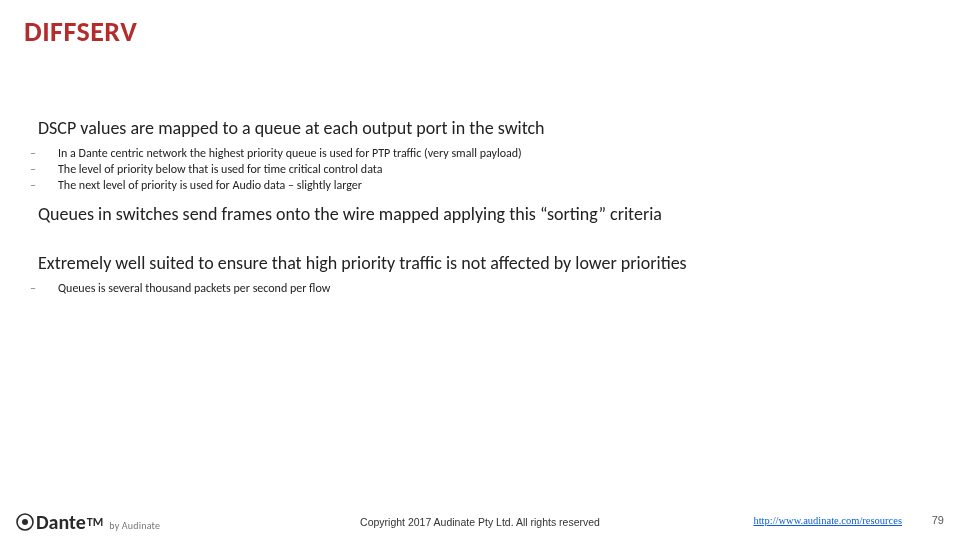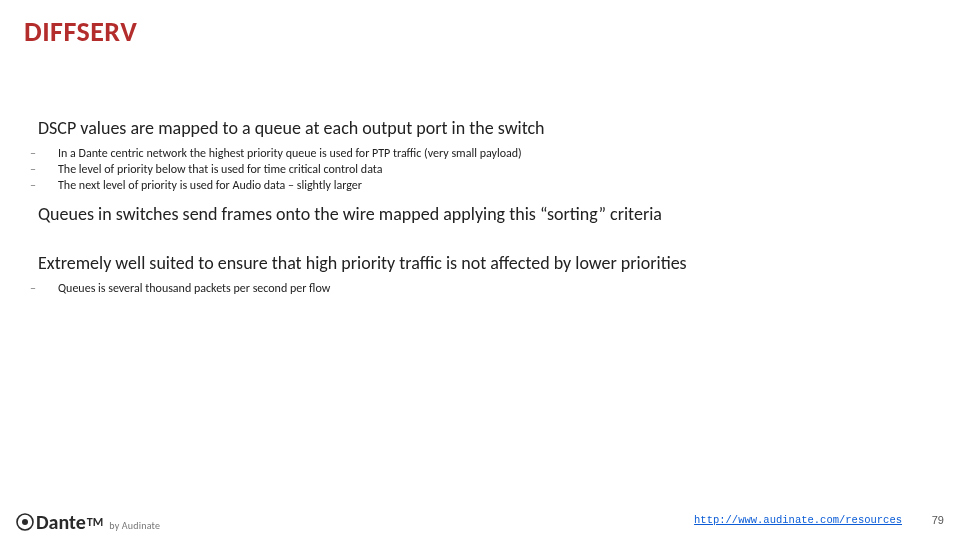--- a/index.html
+++ b/index.html
@@ -90,21 +90,21 @@
     color: #333;
     font-family: Arial, sans-serif;
   }
   .link {
     position: absolute;
     right: 58px;
     bottom: 8px;
     font-size: 10.5px;
     color: #0b5cd6;
     text-decoration: underline;
-    font-family: Liberation Mono, monospace;
+    font-family: Liberation Serif, serif;
   }
   .pagenum {
     position: absolute;
     right: 16px;
     bottom: 8px;
     font-size: 11px;
     color: #555;
     font-family: Arial, sans-serif;
   }
 </style>
@@ -138,17 +138,18 @@
       <span class="mark">
         <svg width="18" height="18" viewBox="0 0 18 18">
           <circle cx="9" cy="9" r="8" fill="none" stroke="#2a2a2a" stroke-width="1.6"></circle>
           <circle cx="9" cy="9" r="3" fill="#2a2a2a"></circle>
         </svg>
         <span>Dante</span>
           <span class="tm">TM</span>
       </span>
       <span class="by">by Audinate</span>
     </div>
+    <div class="copyright">Copyright 2017 Audinate Pty Ltd. All rights reserved</div>
     <a class="link">http://www.audinate.com/resources</a>
     <div class="pagenum">79</div>
   </div>
 
 </div>
 
 </body></html>

